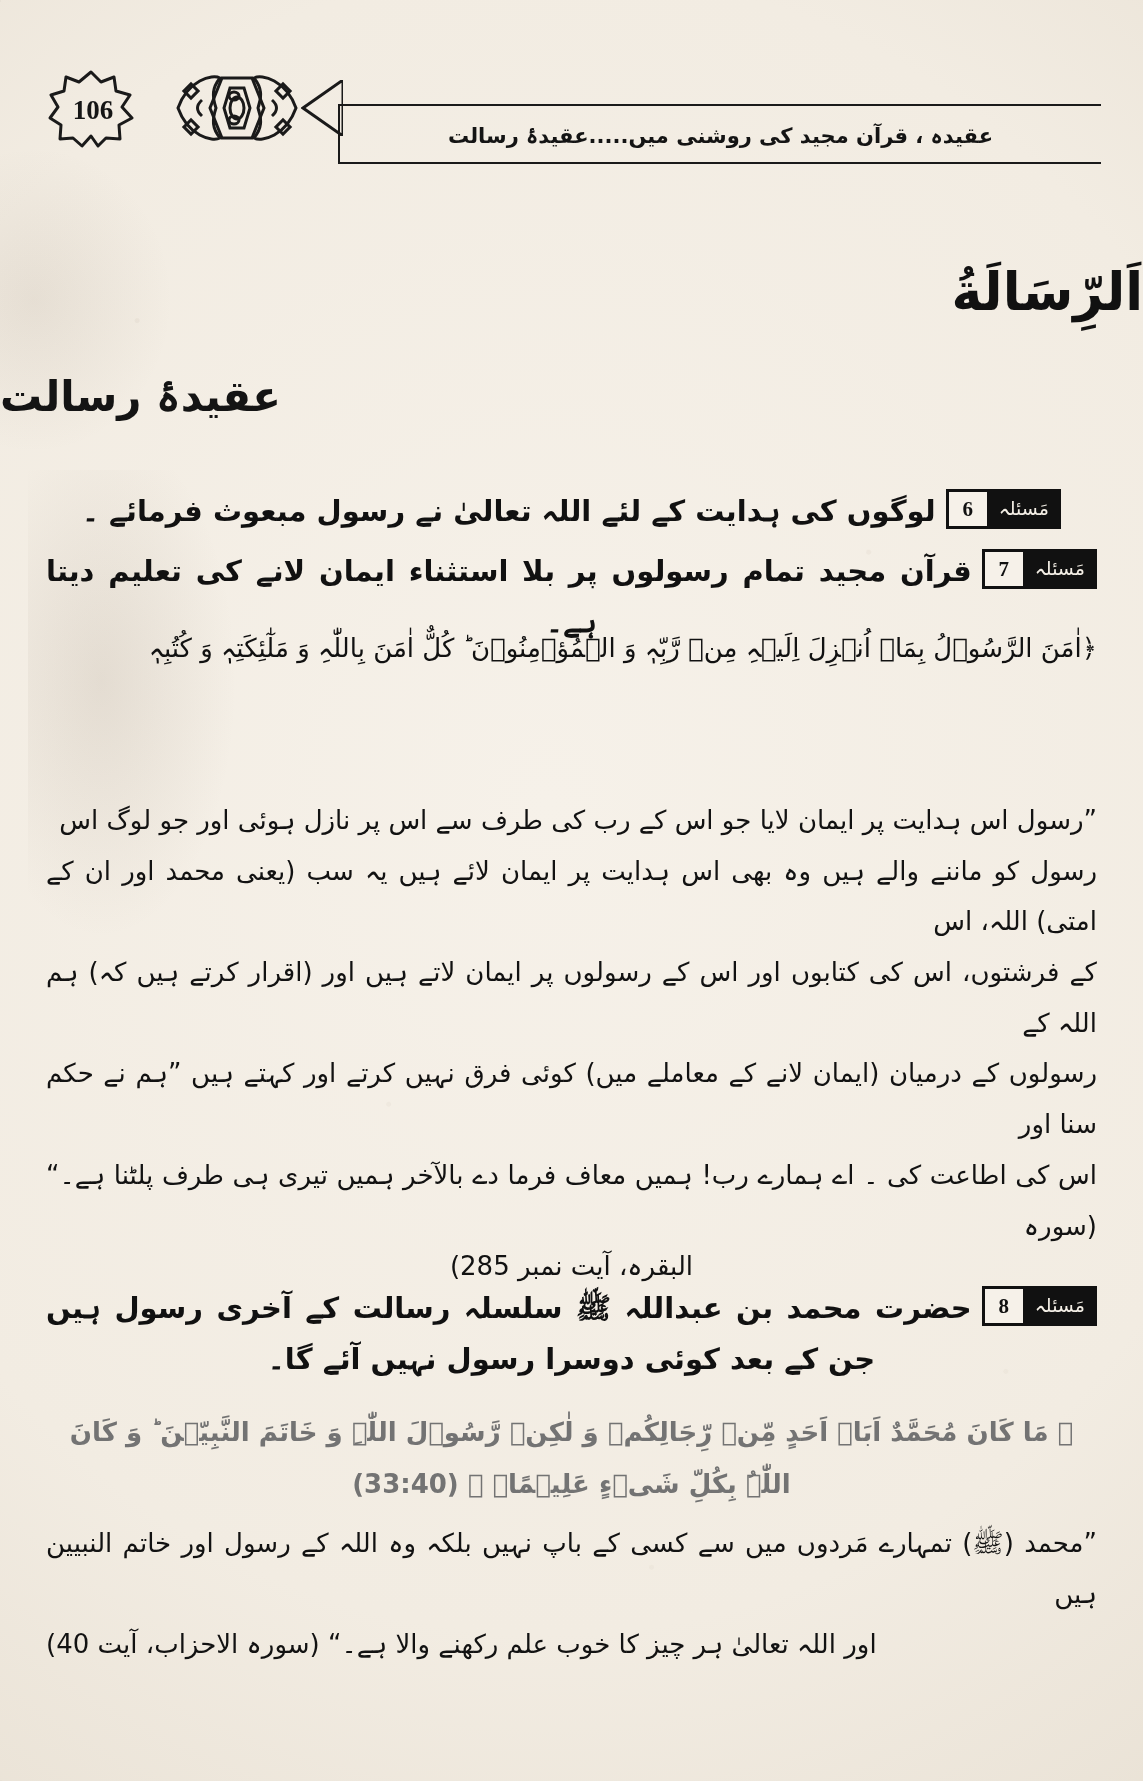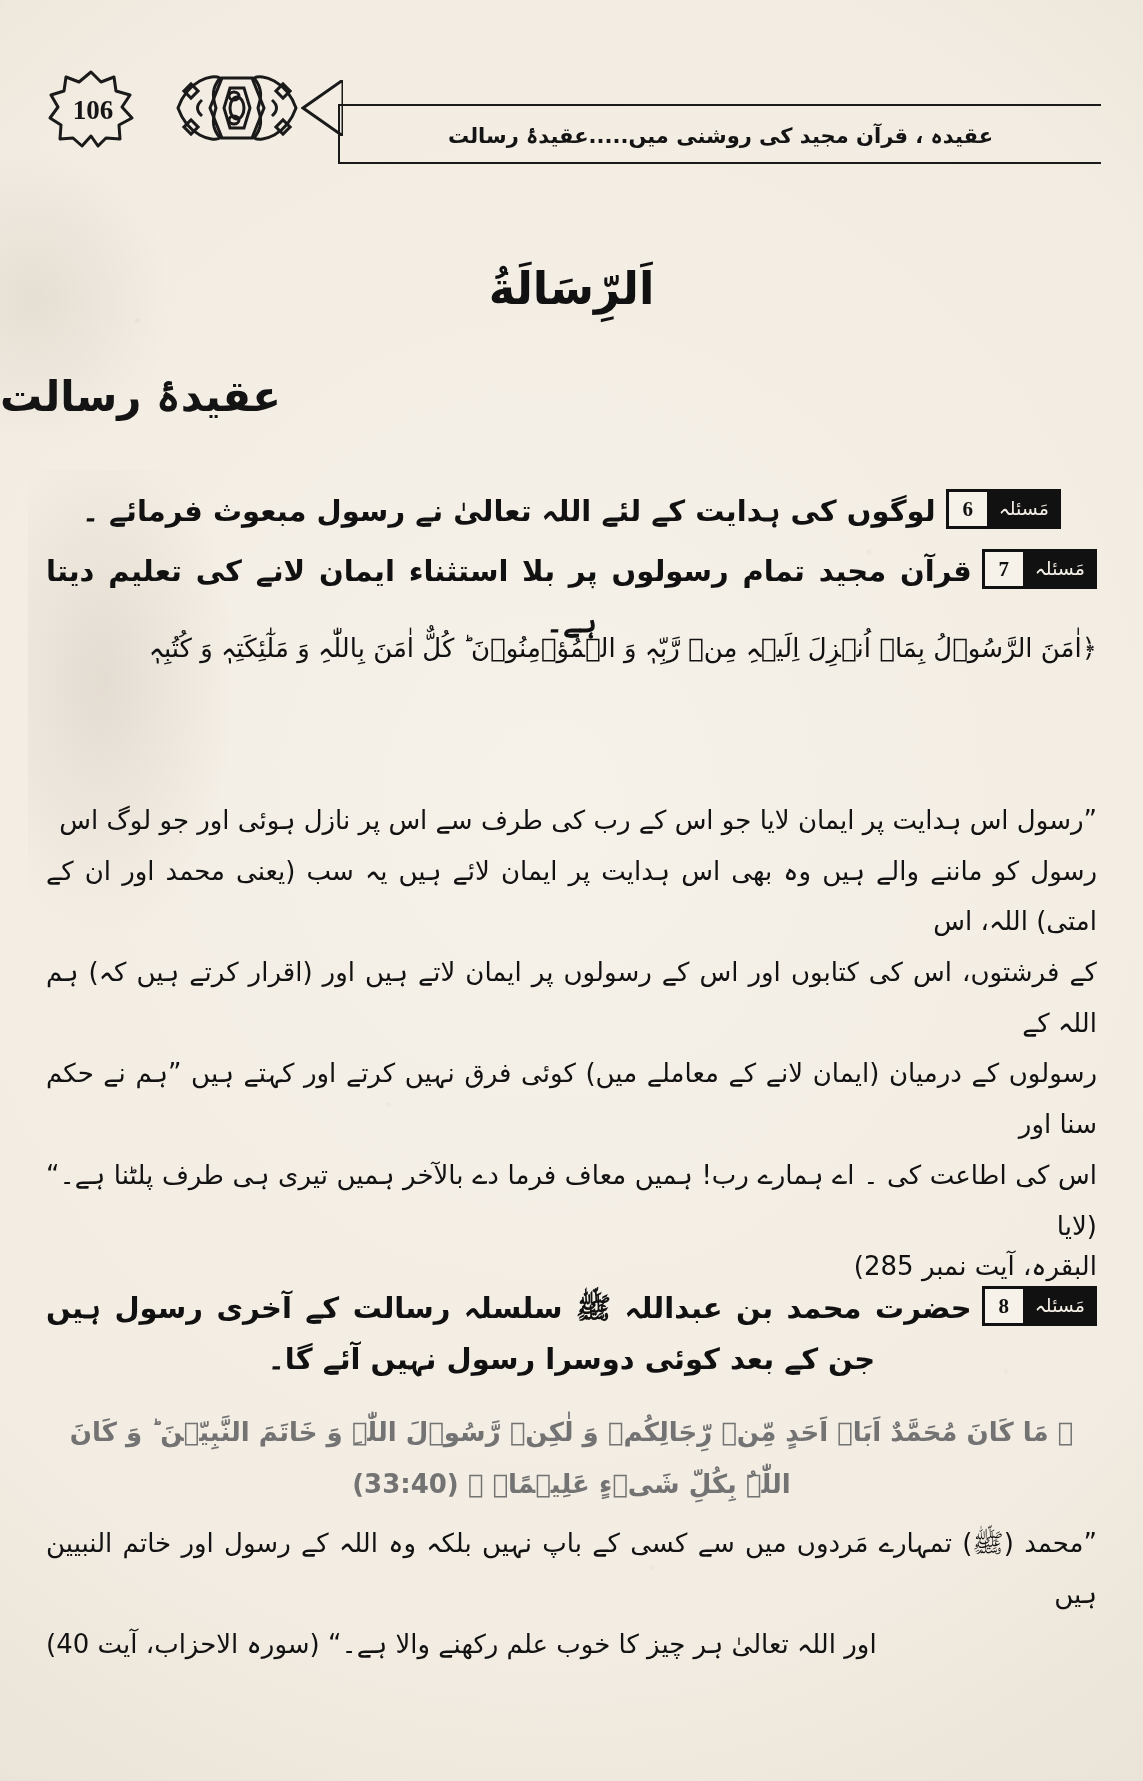--- a/index.html
+++ b/index.html
@@ -72,23 +72,22 @@
     font-family:"Liberation Serif","DejaVu Serif",serif;
     font-weight:700;font-size:27px;color:#151515;
     transform:translate(2px,1px);
   }
 
   
   .content{position:absolute;top:0;left:0;width:1143px;height:1781px;direction:rtl;}
 
   .big-title{
     position:absolute;top:262px;left:0;width:1143px;
-    text-align:center;
     font-family:"DejaVu Sans","Liberation Sans",sans-serif;
-    font-size:45px;font-weight:700;color:#111;
+    font-size:52px;font-weight:700;color:#111;
     letter-spacing:2px;
   }
   .sub-title{
     position:absolute;top:372px;left:0;width:1143px;
     text-align:left;
     font-size:42px;font-weight:600;color:#141414;
   }
 
   
   .masla-line{position:absolute;right:46px;left:46px;}
@@ -115,21 +114,21 @@
   }
   .ayah{
     font-size:26px;line-height:2.0;color:#111;font-weight:400;
     text-align:right;direction:rtl;
   }
   .ayah .ref{font-family:"Liberation Serif","DejaVu Serif",serif;font-size:24px;}
   .tarjuma{
     font-size:26px;line-height:1.95;color:#121212;font-weight:500;
     text-align:justify;direction:rtl;
   }
-  .tarjuma-end{text-align:right;font-size:26px;font-weight:500;color:#121212;}
+  .tarjuma-end{text-align:center;font-size:26px;font-weight:500;color:#121212;}
   .ayah2{
     font-size:26px;line-height:2.0;color:#737373;font-weight:600;text-align:center;
   }
   .ltr-num{direction:ltr;unicode-bidi:isolate;display:inline-block;}
 </style>
 </head>
 <body>
 
 <div class="page"></div>
 <div class="smudge"></div>
@@ -197,21 +196,21 @@
 
   <div class="masla-line" style="top:622px;">
     <div class="ayah">﴿اٰمَنَ الرَّسُوۡلُ بِمَاۤ اُنۡزِلَ اِلَیۡہِ مِنۡ رَّبِّہٖ وَ الۡمُؤۡمِنُوۡنَ ؕ کُلٌّ اٰمَنَ بِاللّٰہِ وَ مَلٰٓئِکَتِہٖ وَ کُتُبِہٖ</div>
   </div>
 
   <div class="masla-line" style="top:795px;">
     <div class="tarjuma">”رسول اس ہدایت پر ایمان لایا جو اس کے رب کی طرف سے اس پر نازل ہوئی اور جو لوگ اس</div>
     <div class="tarjuma">رسول کو ماننے والے ہیں وہ بھی اس ہدایت پر ایمان لائے ہیں یہ سب (یعنی محمد اور ان کے امتی) اللہ، اس</div>
     <div class="tarjuma">کے فرشتوں، اس کی کتابوں اور اس کے رسولوں پر ایمان لاتے ہیں اور (اقرار کرتے ہیں کہ) ہم اللہ کے</div>
     <div class="tarjuma">رسولوں کے درمیان (ایمان لانے کے معاملے میں) کوئی فرق نہیں کرتے اور کہتے ہیں ”ہم نے حکم سنا اور</div>
-    <div class="tarjuma">اس کی اطاعت کی ۔ اے ہمارے رب! ہمیں معاف فرما دے بالآخر ہمیں تیری ہی طرف پلٹنا ہے۔“ (لایا</div>
+    <div class="tarjuma">اس کی اطاعت کی ۔ اے ہمارے رب! ہمیں معاف فرما دے بالآخر ہمیں تیری ہی طرف پلٹنا ہے۔“ (سورہ</div>
     <div class="tarjuma-end">البقرہ، آیت نمبر 285)</div>
   </div>
 
   <div class="masla-line" style="top:1283px;">
     <div class="urdu-head">
       <span class="masla-tag">
         <span class="lbl">مَسئلہ</span>
         <span class="num">8</span>
       </span><span>حضرت محمد بن عبداللہ ﷺ سلسلہ رسالت کے آخری رسول ہیں جن کے بعد کوئی دوسرا رسول نہیں آئے گا۔</span>
     </div>

